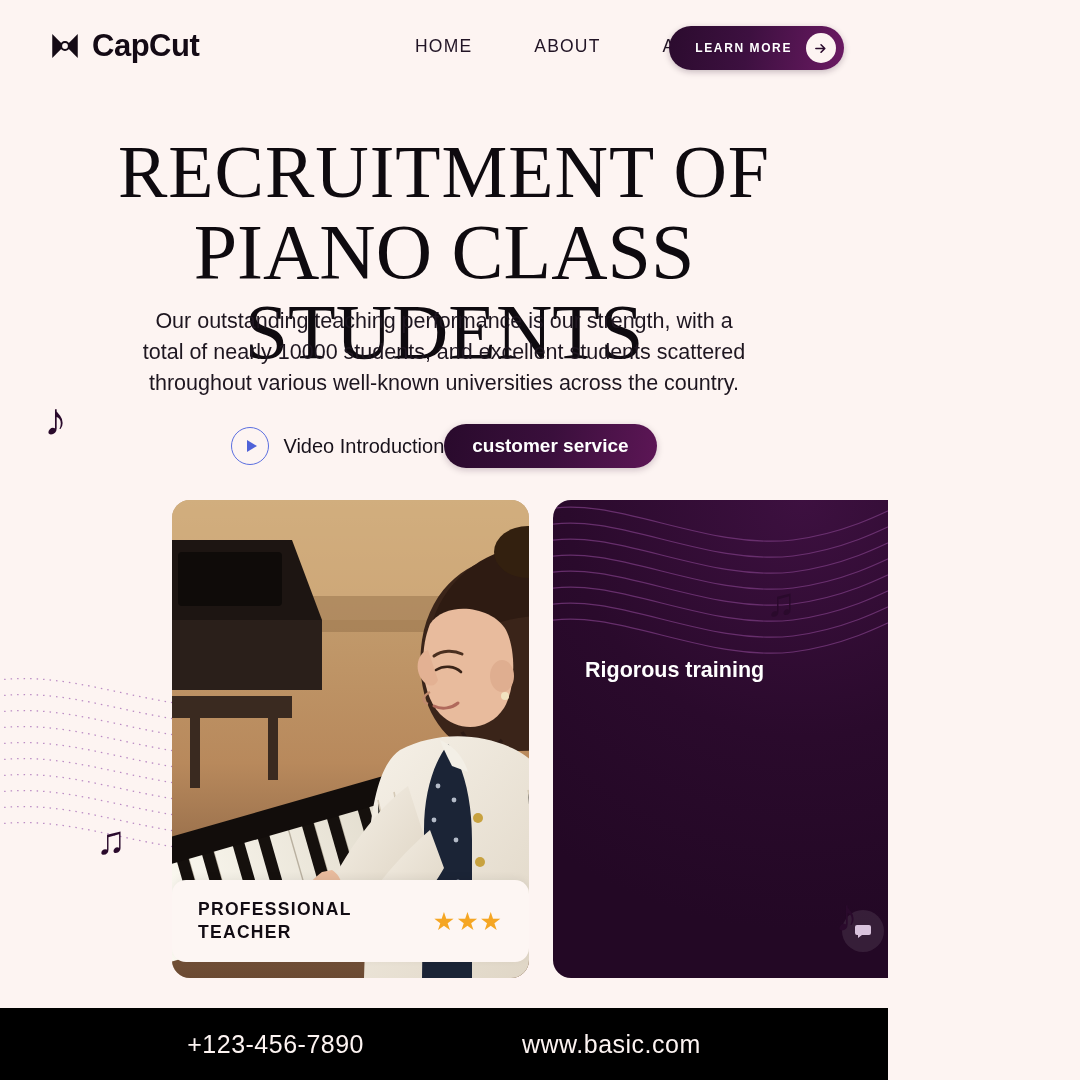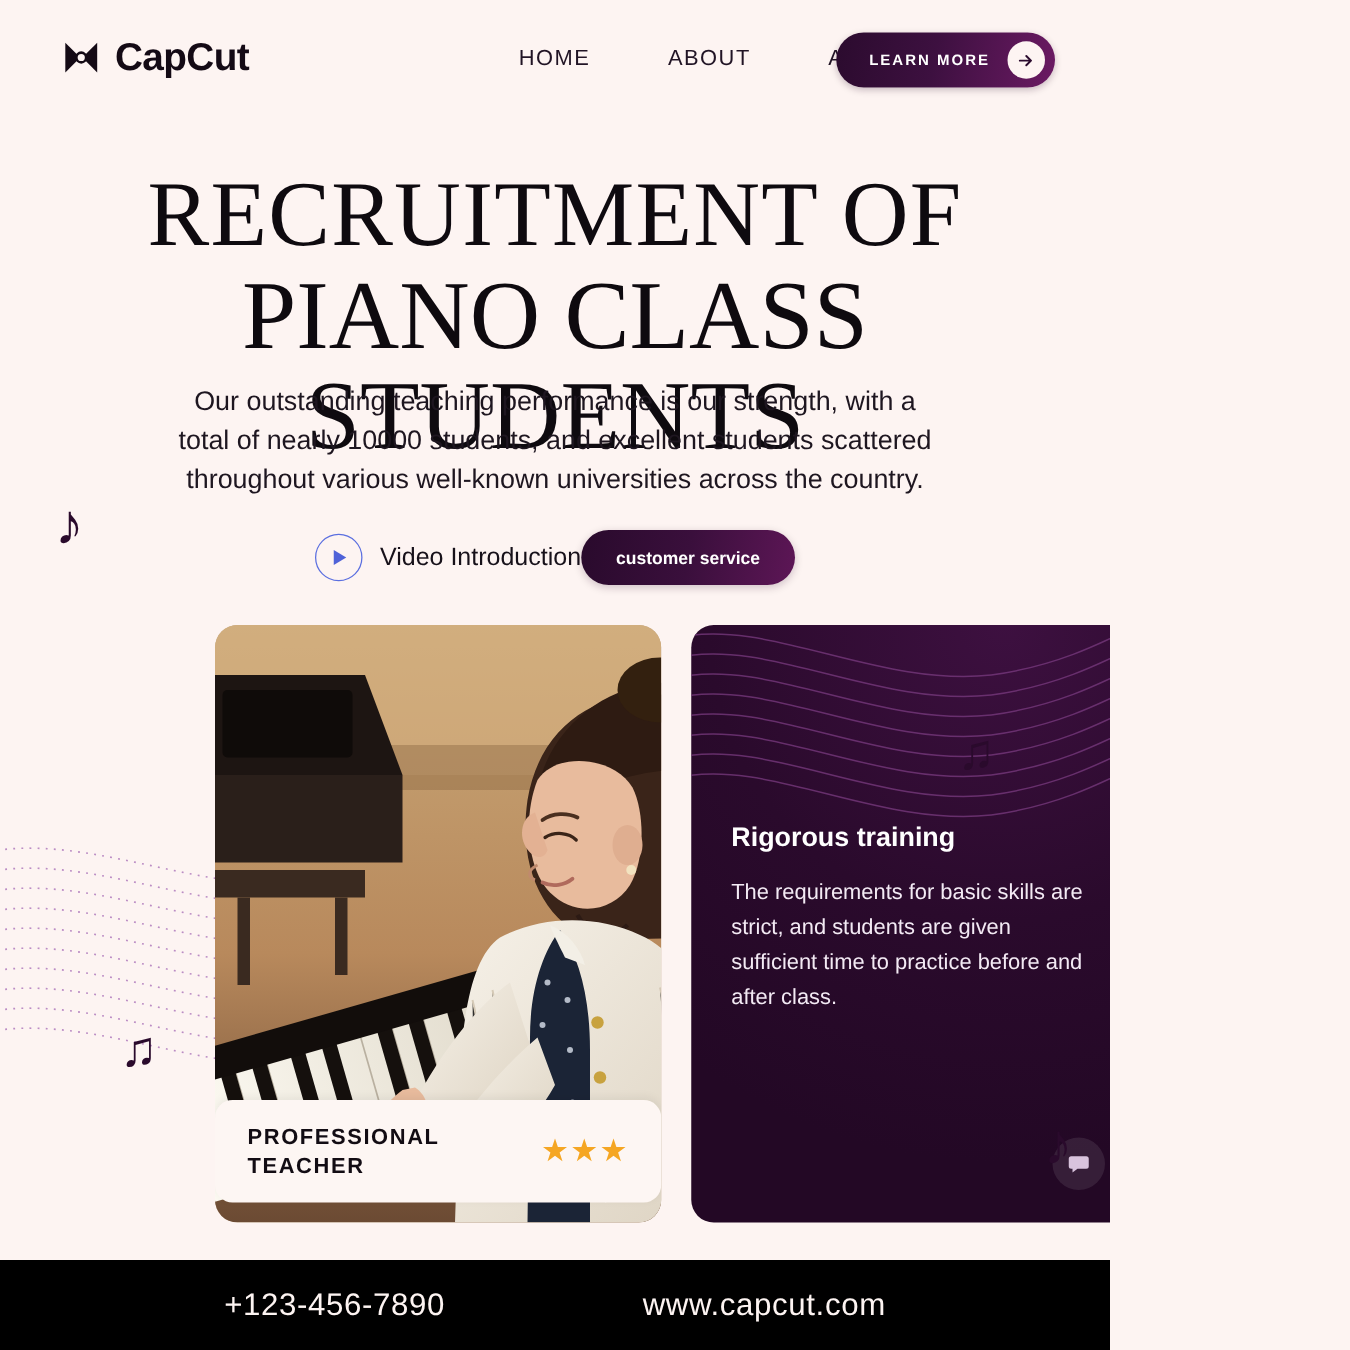--- a/index.html
+++ b/index.html
@@ -96,21 +96,21 @@
     width: 0; height: 0;
     border-left: 10px solid #4f62d8;
     border-top: 6px solid transparent;
     border-bottom: 6px solid transparent;
     margin-left: 3px;
   }
   .video-label { font-size: 20px; color: #17111a; font-weight: 500; }
   .service-btn {
     height: 44px; padding: 0 28px; border-radius: 24px;
     background: linear-gradient(100deg, #290a2c 0%, #3a0f3c 50%, #5d1656 100%);
-    color: #fff; font-size: 14px; font-weight: bold;
+    color: #fff; font-size: 19px; font-weight: bold;
     display: flex; align-items: center;
     box-shadow: 0 2px 7px rgba(40,10,40,.22);
   }
 
   
   .card-left {
     position: absolute; left: 172px; top: 500px;
     width: 357px; height: 478px;
     border-radius: 18px;
     overflow: hidden;
@@ -395,32 +395,31 @@
         <path d="M-10 42 C60 26 150 82 240 72 C300 64 340 40 370 26"></path>
         <path d="M-10 58 C60 42 150 98 240 88 C300 80 340 56 370 42"></path>
         <path d="M-10 74 C60 58 150 114 240 104 C300 96 340 72 370 58"></path>
         <path d="M-10 90 C60 74 150 130 240 120 C300 112 340 88 370 74"></path>
         <path d="M-10 106 C60 90 150 146 240 136 C300 128 340 104 370 90"></path>
         <path d="M-10 122 C60 106 150 162 240 152 C300 144 340 120 370 106"></path>
       </g>
     </svg>
 
     <div class="card-heading">Rigorous training</div>
-    <div class="card-body">The requirements for basic skills are strict, and students are given sufficient time to practice before and after class.</div>
 
     <div class="chat-bubble">
       <svg width="20" height="20" viewBox="0 0 20 20">
         <path d="M4 4 h12 a2 2 0 0 1 2 2 v6 a2 2 0 0 1 -2 2 H9 l-4 3 v-3 H4 a2 2 0 0 1 -2 -2 V6 a2 2 0 0 1 2 -2 Z" fill="#d9c3dd"></path>
       </svg>
     </div>
   </div>
 
   <div class="note n1">♪</div>
   <div class="note n2">♫</div>
   <div class="note n3">♫</div>
   <div class="note n4">♪</div>
 
   <div class="footer">
     <span class="footer-text">+123-456-7890</span>
-    <span class="footer-text">www.capcut.com</span>
+    <span class="footer-text">www.basic.com</span>
   </div>
 
 </div>
 
 </body></html>

